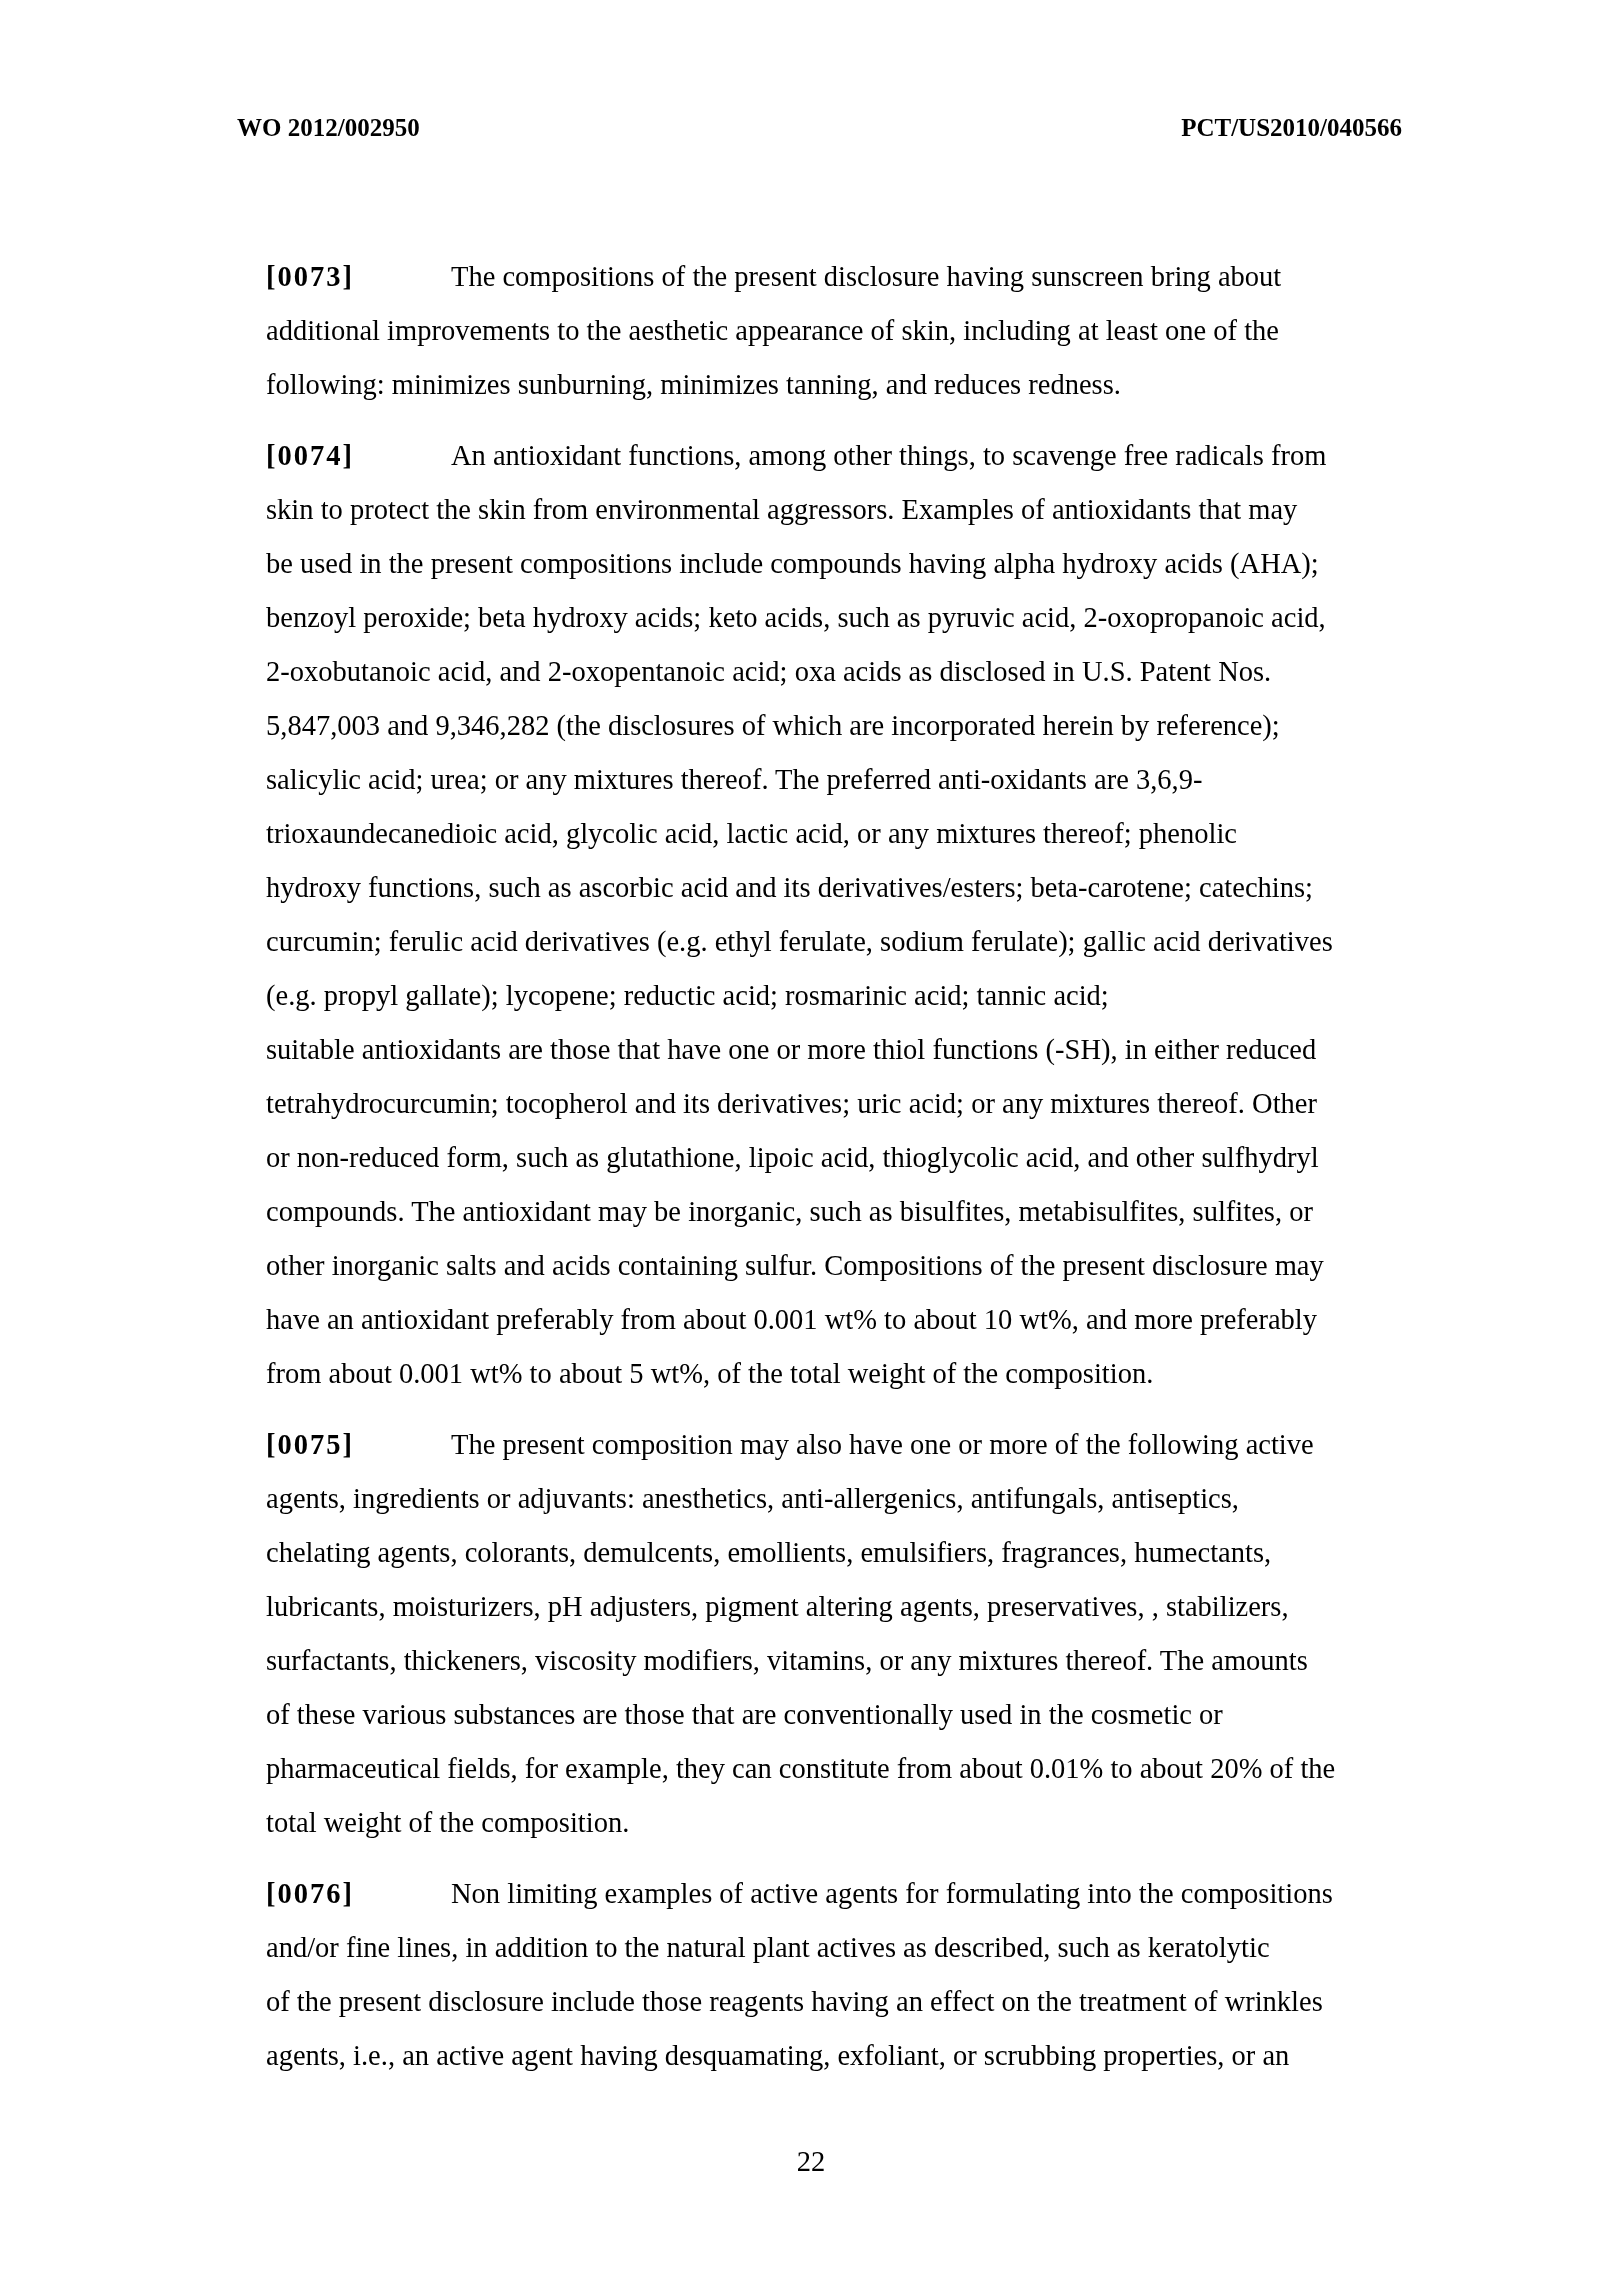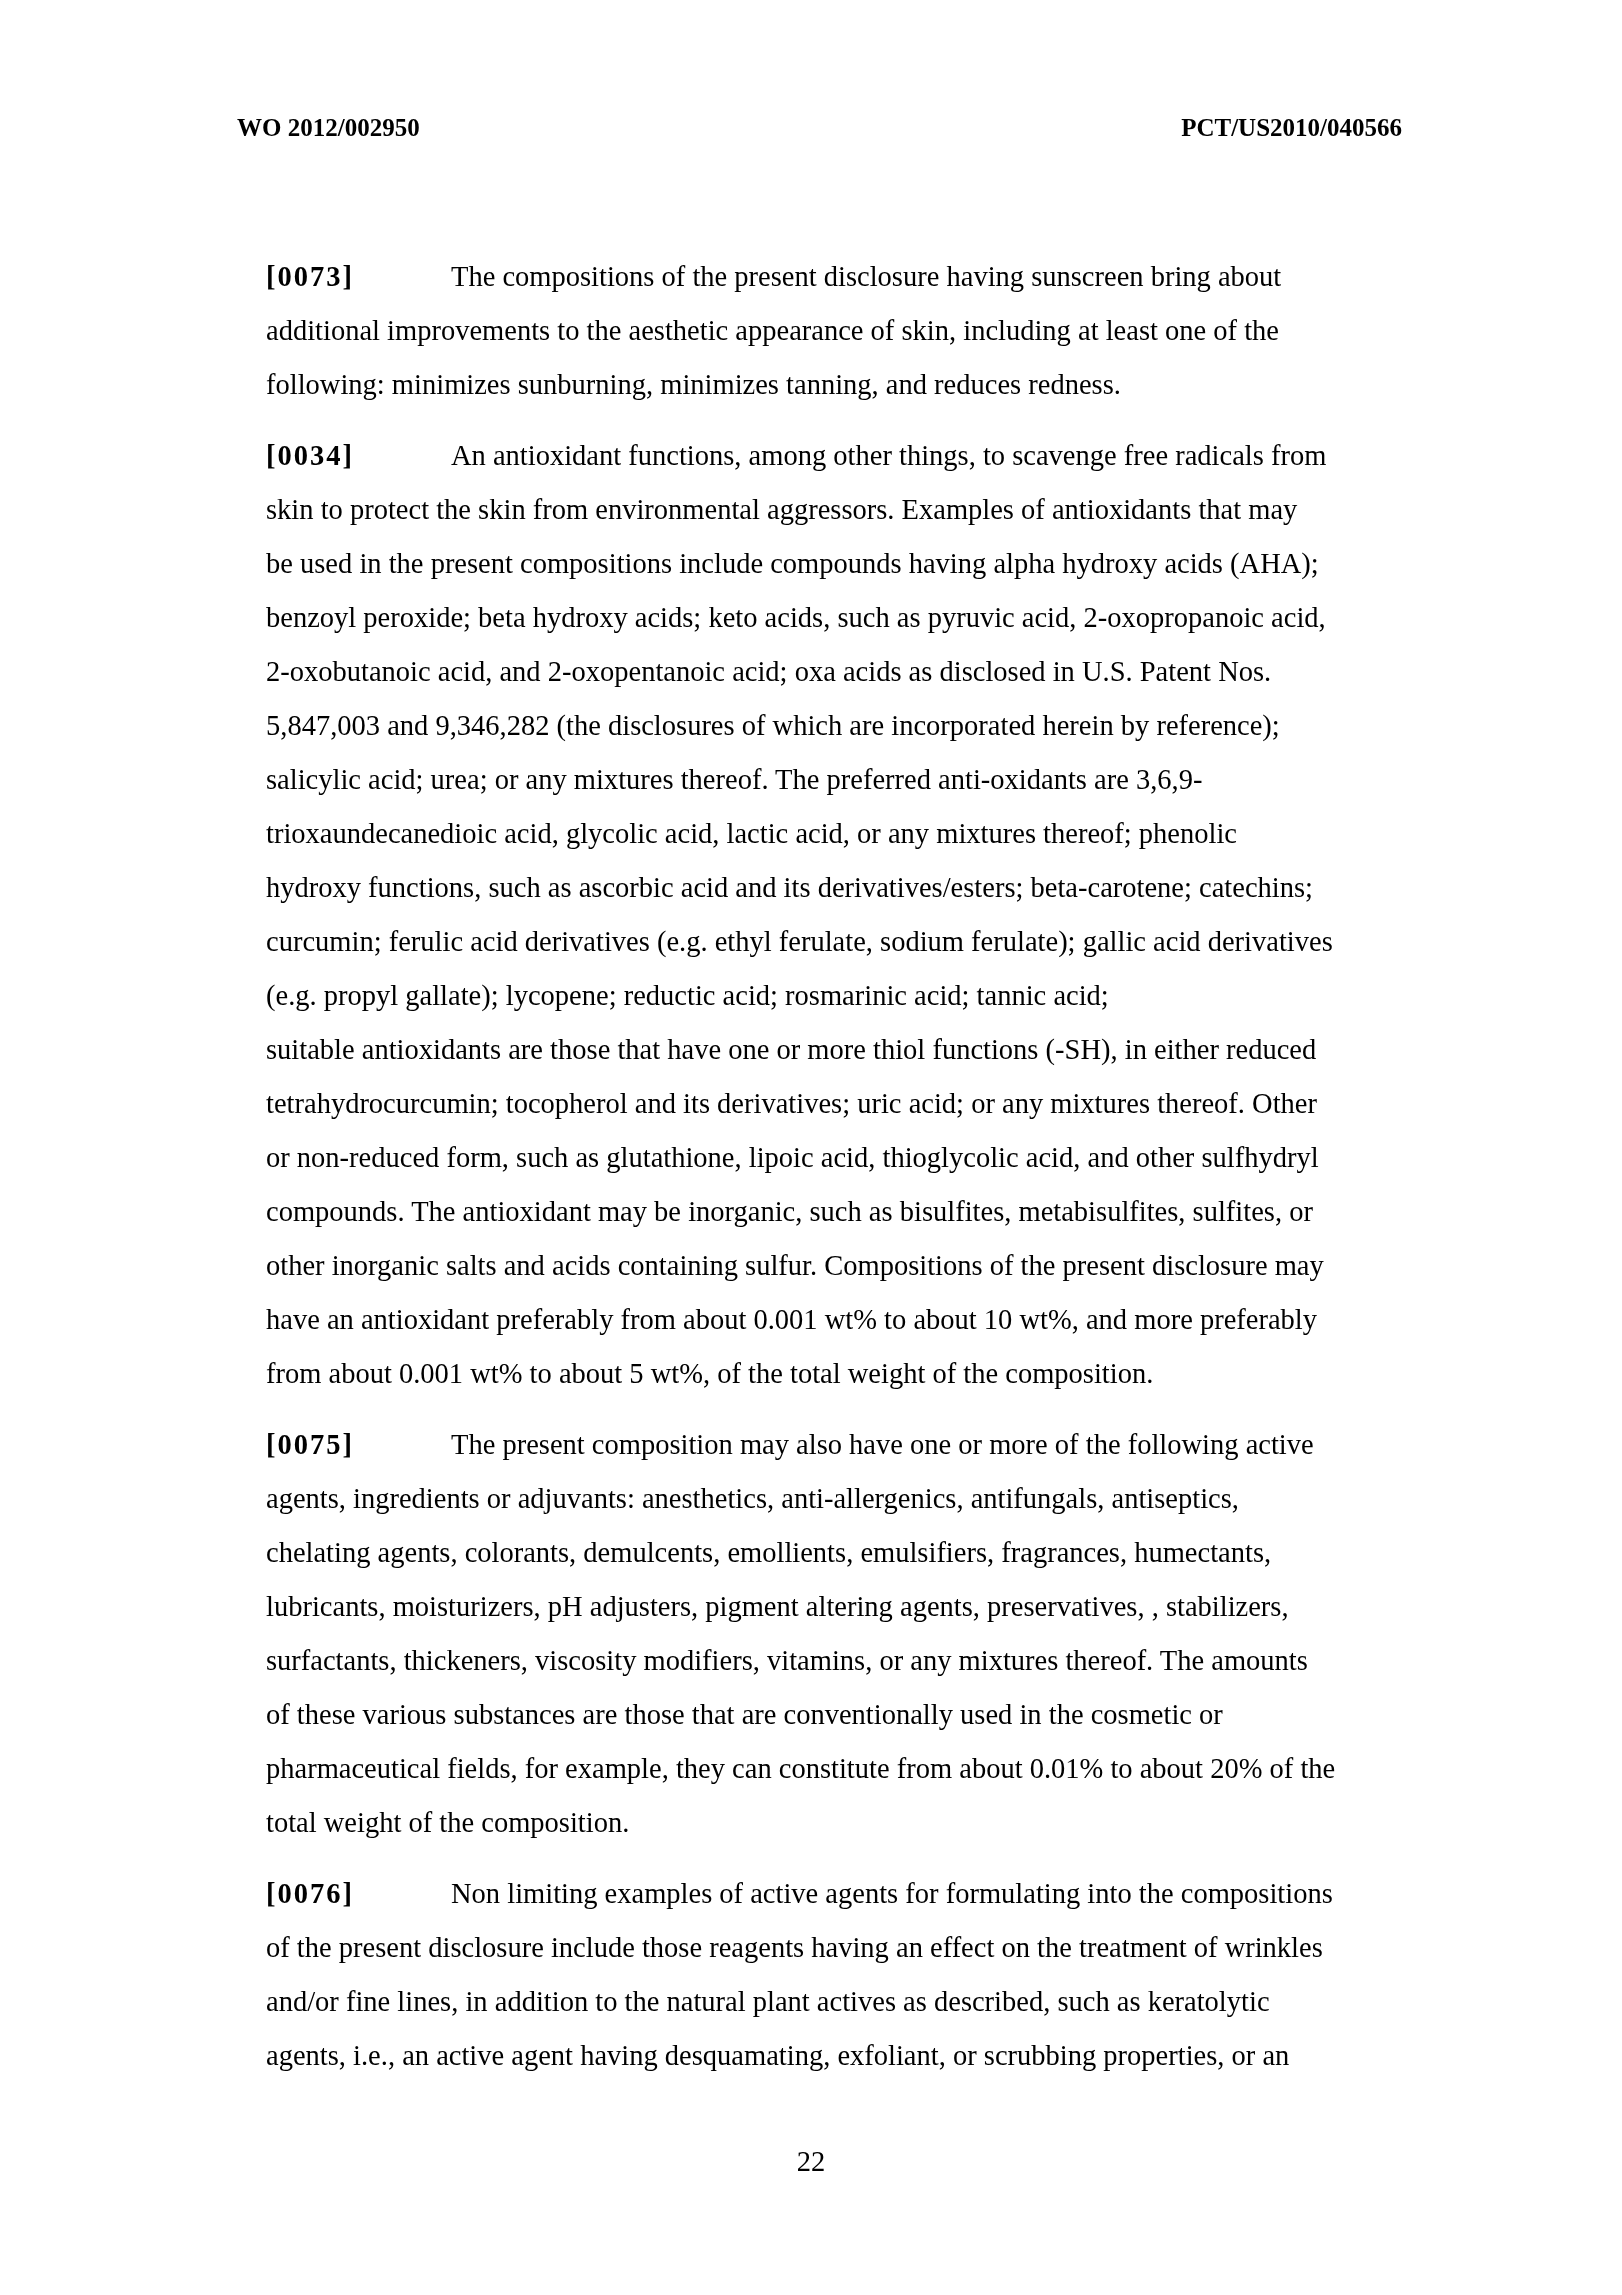--- a/index.html
+++ b/index.html
@@ -74,21 +74,21 @@
 
 <div class="body-text">
 
   <div class="para">
     <span class="para-line"><span class="para-num">[0073]</span><span>The compositions of the present disclosure having sunscreen bring about</span></span>
     <span class="para-line">additional improvements to the aesthetic appearance of skin, including at least one of the</span>
     <span class="para-line">following: minimizes sunburning, minimizes tanning, and reduces redness.</span>
   </div>
 
   <div class="para">
-    <span class="para-line"><span class="para-num">[0034]</span><span>An antioxidant functions, among other things, to scavenge free radicals from</span></span>
+    <span class="para-line"><span class="para-num">[0074]</span><span>An antioxidant functions, among other things, to scavenge free radicals from</span></span>
     <span class="para-line">skin to protect the skin from environmental aggressors.  Examples of antioxidants that may</span>
     <span class="para-line">be used in the present compositions include compounds having alpha hydroxy acids (AHA);</span>
     <span class="para-line">benzoyl peroxide; beta hydroxy acids; keto acids, such as pyruvic acid, 2-oxopropanoic acid,</span>
     <span class="para-line">2-oxobutanoic acid, and 2-oxopentanoic acid; oxa acids as disclosed in U.S. Patent Nos.</span>
     <span class="para-line">5,847,003 and 9,346,282 (the disclosures of which are incorporated herein by reference);</span>
     <span class="para-line">salicylic acid; urea; or any mixtures thereof.  The preferred anti-oxidants are 3,6,9-</span>
     <span class="para-line">trioxaundecanedioic acid, glycolic acid, lactic acid, or any mixtures thereof; phenolic</span>
     <span class="para-line">hydroxy functions, such as ascorbic acid and its derivatives/esters; beta-carotene; catechins;</span>
     <span class="para-line">curcumin; ferulic acid derivatives (e.g. ethyl ferulate, sodium ferulate); gallic acid derivatives</span>
     <span class="para-line">(e.g. propyl gallate); lycopene; reductic acid; rosmarinic acid; tannic acid;</span>
@@ -107,21 +107,21 @@
     <span class="para-line">chelating agents, colorants, demulcents, emollients, emulsifiers, fragrances, humectants,</span>
     <span class="para-line">lubricants, moisturizers, pH adjusters, pigment altering agents, preservatives, , stabilizers,</span>
     <span class="para-line">surfactants, thickeners, viscosity modifiers, vitamins, or any mixtures thereof.  The amounts</span>
     <span class="para-line">of these various substances are those that are conventionally used in the cosmetic or</span>
     <span class="para-line">pharmaceutical fields, for example, they can constitute from about 0.01% to about 20% of the</span>
     <span class="para-line">total weight of the composition.</span>
   </div>
 
   <div class="para">
     <span class="para-line"><span class="para-num">[0076]</span><span>Non limiting examples of active agents for formulating into the compositions</span></span>
+    <span class="para-line">and/or fine lines, in addition to the natural plant actives as described, such as keratolytic</span>
     <span class="para-line">of the present disclosure include those reagents having an effect on the treatment of wrinkles</span>
-    <span class="para-line">and/or fine lines, in addition to the natural plant actives as described, such as keratolytic</span>
     <span class="para-line">agents, i.e., an active agent having desquamating, exfoliant, or scrubbing properties, or an</span>
   </div>
 
 </div>
 
 <div class="page-number">22</div>
 
 
 </body></html>

